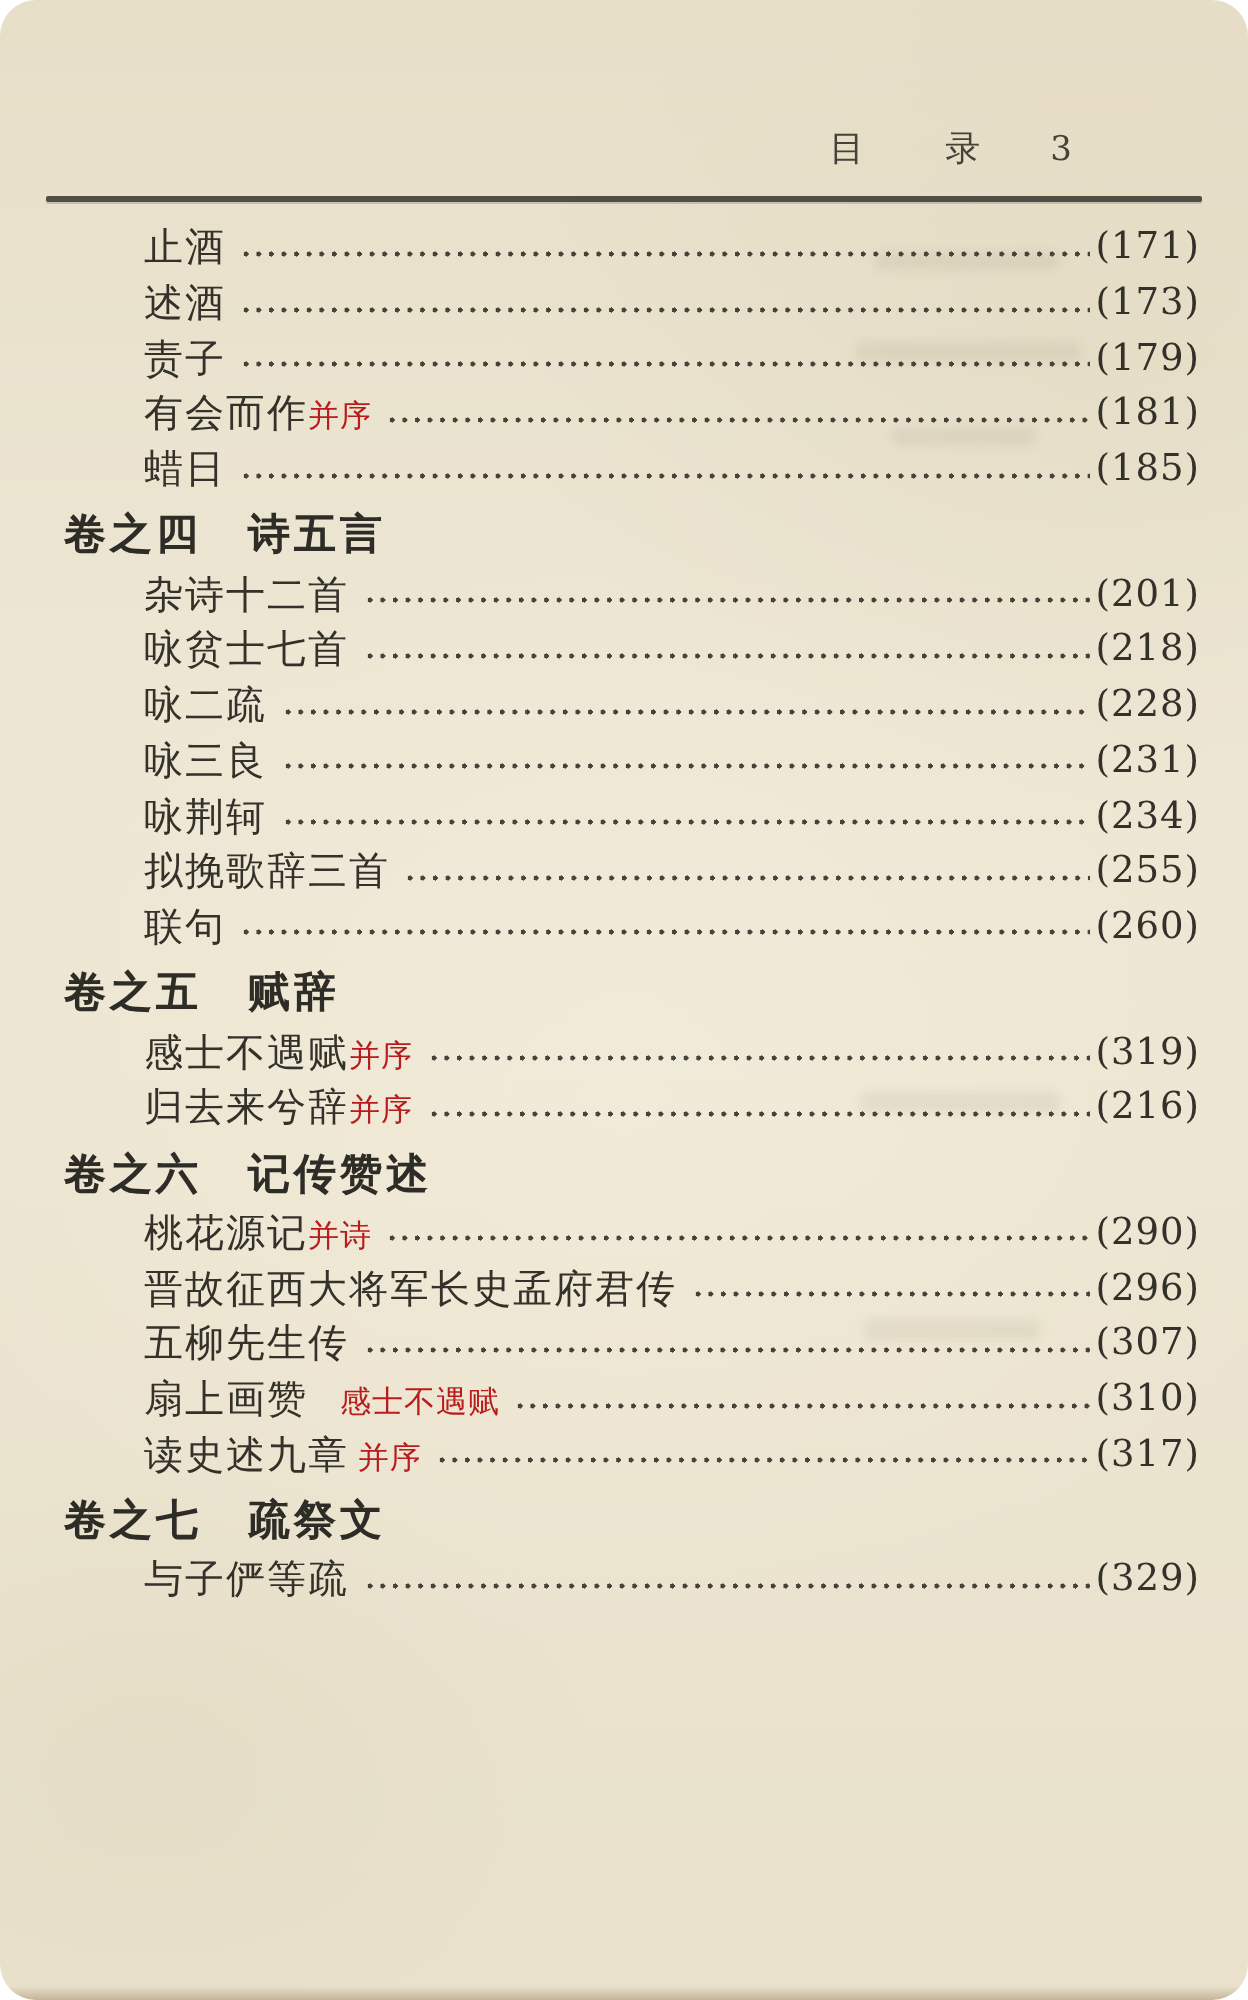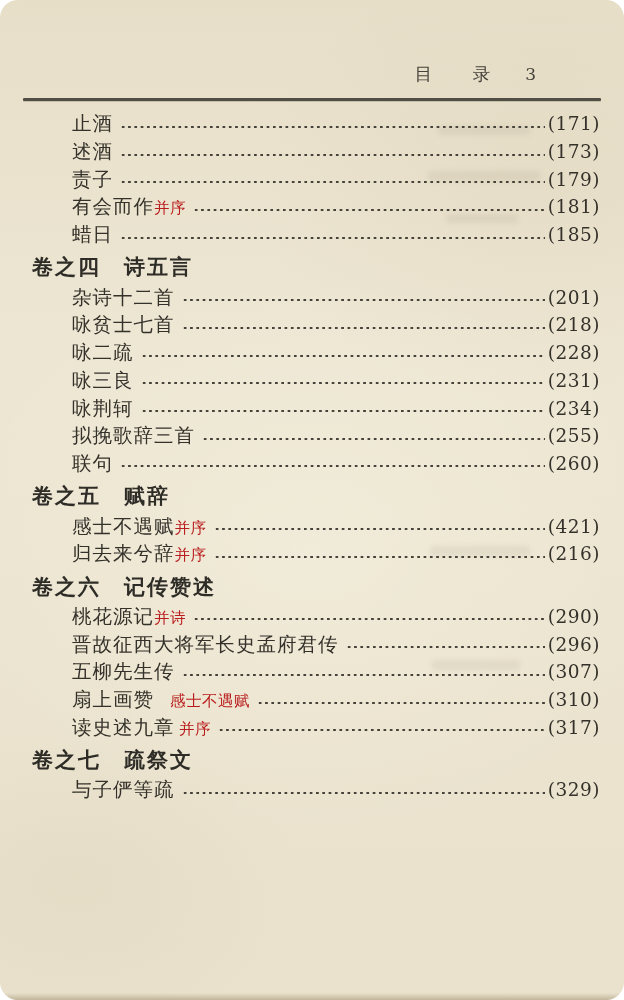--- a/index.html
+++ b/index.html
@@ -184,21 +184,21 @@
   </div>
 </div>
   </section>
 
   <section class="toc-section">
     <h2 class="section-heading">卷之五　赋辞</h2>
     <div class="section-entries">
   <div class="toc-entry">
     <span class="entry-label"><span class="entry-title">感士不遇赋</span><span class="entry-suffix">并序</span></span>
     <span class="leader"></span>
-    <span class="entry-page">(421)</span>
+    <span class="entry-page">(319)</span>
   </div>
 
 
   <div class="toc-entry">
     <span class="entry-label"><span class="entry-title">归去来兮辞</span><span class="entry-suffix">并序</span></span>
     <span class="leader"></span>
     <span class="entry-page">(216)</span>
   </div>
 </div>
   </section>

